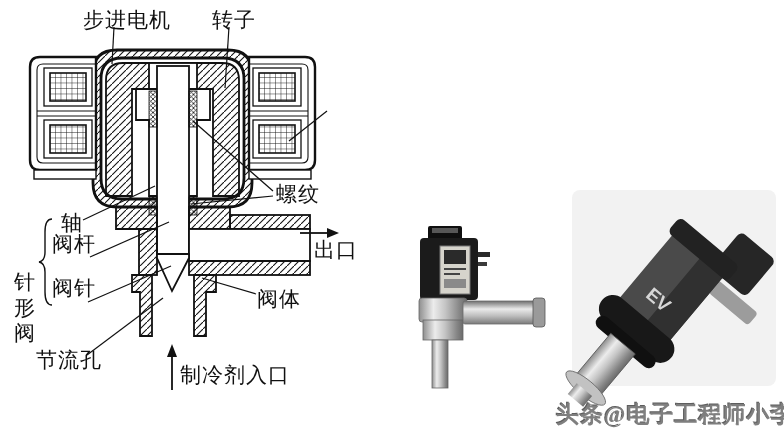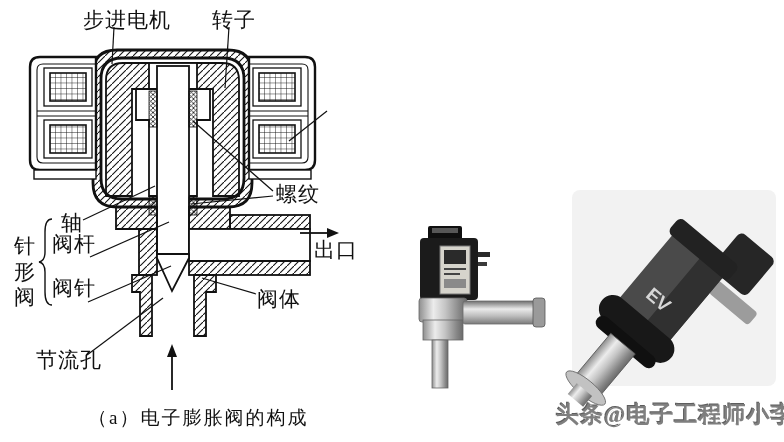--- a/index.html
+++ b/index.html
@@ -6,21 +6,21 @@
   #screen{
     position:relative;width:784px;height:442px;background:#ffffff;overflow:hidden;
     font-family:"Liberation Serif","DejaVu Serif",serif;color:#101010;
   }
   #fig-svg{position:absolute;left:0;top:0;}
   .lbl{
     position:absolute;font-size:21px;line-height:1.15;white-space:nowrap;
     color:#101010;letter-spacing:1px;
   }
   .lbl-v{
-    white-space:normal;width:20px;text-align:right;line-height:1.22;letter-spacing:0;
+    white-space:normal;width:20px;text-align:right;line-height:1.22;letter-spacing:0;margin-top:36px;
   }
   .cap{
     position:absolute;font-size:19px;white-space:nowrap;color:#101010;letter-spacing:2px;
   }
   .wm{
     position:absolute;font-size:23px;font-weight:bold;white-space:nowrap;
     color:#7f7f7f;letter-spacing:1px;
     text-shadow:2px 2px 0 #ffffff,-1px -1px 0 #5e5e5e;
   }
 </style>
@@ -174,19 +174,19 @@
   </svg>
 
   <div class="lbl" style="left:83px;top:8px">步进电机</div>
   <div class="lbl" style="left:212px;top:8px">转子</div>
   <div class="lbl" style="left:276px;top:182px">螺纹</div>
   <div class="lbl" style="left:61px;top:211px">轴</div>
   <div class="lbl lbl-v" style="left:14px;top:234px">针形阀</div>
   <div class="lbl" style="left:52px;top:232px">阀杆</div>
   <div class="lbl" style="left:52px;top:276px">阀针</div>
   <div class="lbl" style="left:36px;top:348px">节流孔</div>
+  <div class="lbl" style="left:180px;top:363px">制冷剂入口</div>
   <div class="lbl" style="left:314px;top:238px">出口</div>
   <div class="lbl" style="left:257px;top:287px">阀体</div>
 
-  <div class="cap" style="left:88px;top:405px">（a）电子膨胀阀的构成</div>
   <div class="wm" style="left:556px;top:399px">头条@电子工程师小李</div>
 
 </div>
 
 </body></html>

